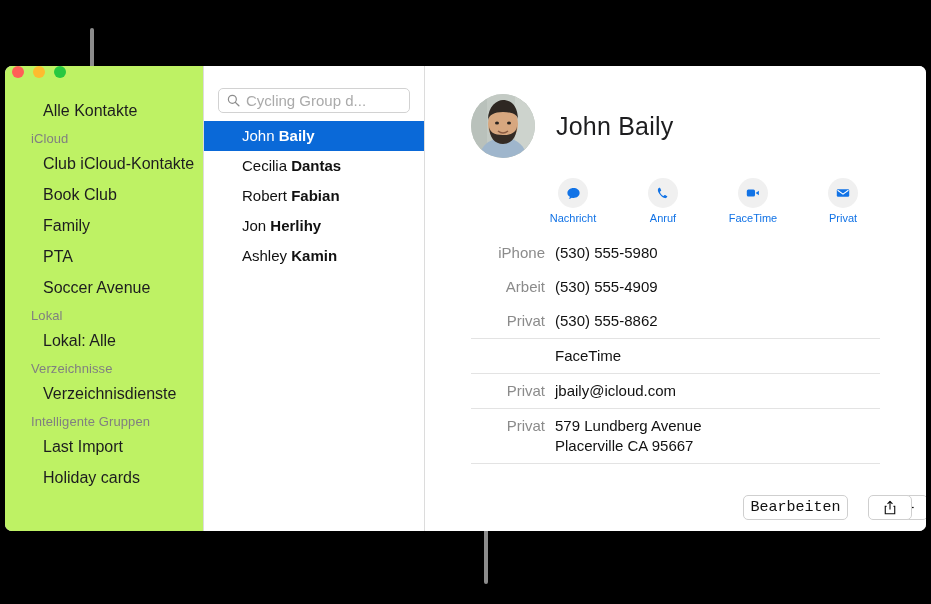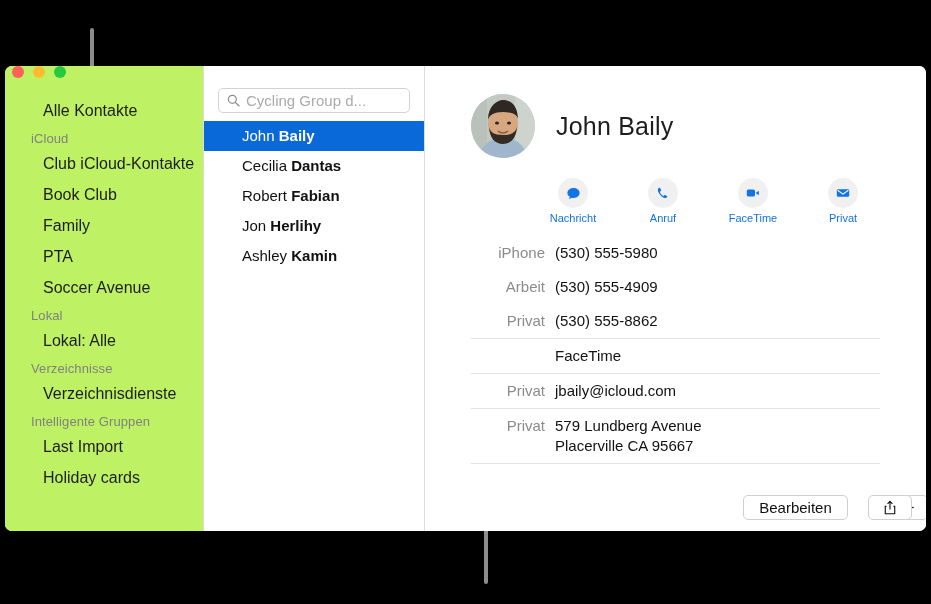--- a/index.html
+++ b/index.html
@@ -146,21 +146,21 @@
   .bottom-bar {
     position:absolute; left:0; bottom:0;
     width:100%; height:46px;
   }
   .btn {
     position:absolute;
     border:1px solid #cfcfcf;
     border-radius:5px;
     background:#ffffff;
     display:flex; align-items:center; justify-content:center;
-    font-size:15px; color:#111111;
+    font-size:15px; color:#111111;font-family:Liberation Mono, monospace;
   }
   .btn-add   { left:463px; bottom:11px; width:40px; height:25px; }
   .btn-edit  { right:78px; bottom:11px; width:105px; height:25px; }
   .btn-share { right:14px; bottom:11px; width:44px; height:25px; }
 </style>
 </head>
 <body>
 
 <div class="stage">
 

